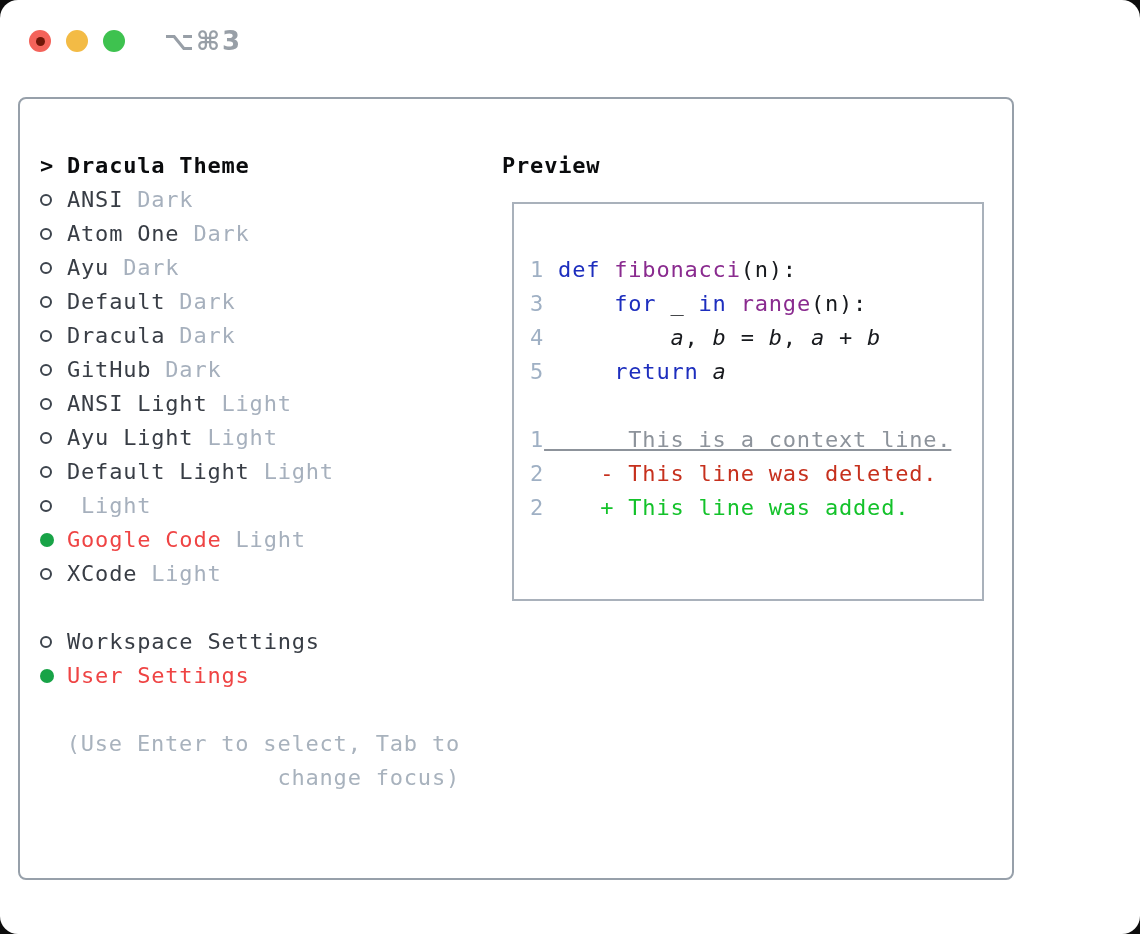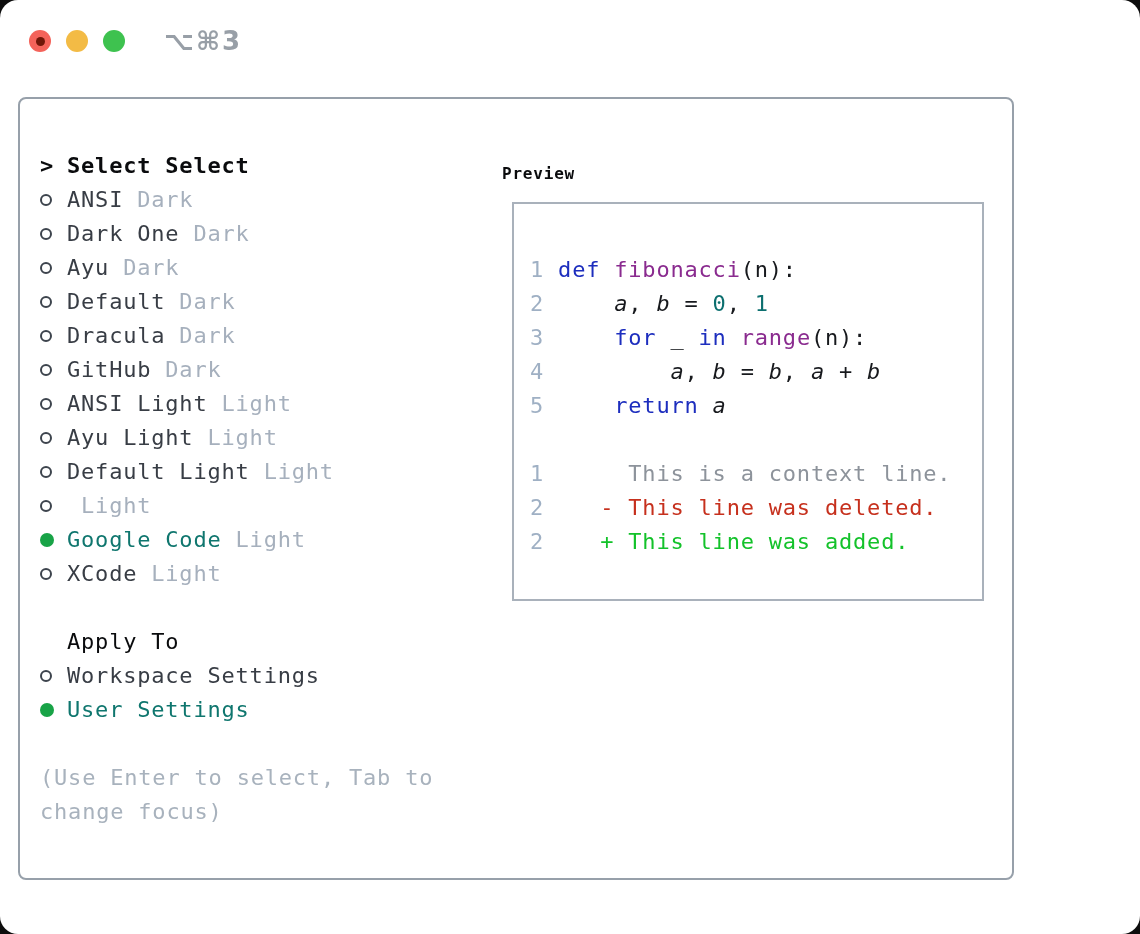--- a/index.html
+++ b/index.html
@@ -32,43 +32,43 @@
   }
   .row{display:flex;align-items:center;height:34px;white-space:pre;}
   .row.blank{height:34px;}
   .marker{width:27px;display:flex;align-items:center;flex:0 0 27px;}
   .cursor{font-weight:bold;color:#0a0b0d;}
   .header-label{font-weight:bold;color:#0a0b0d;}
   .apply-label{color:#0a0b0d;}
   .radio{width:12px;height:12px;border-radius:50%;border:2px solid #3d444d;box-sizing:border-box;display:block;}
   .radio.selected{width:14px;height:14px;border:none;background:#18a347;}
   .t-name{color:#383d45;}
-  .t-name.selected{color:#0f766e;}
+  .t-name.selected{color:#ef4444;}
   .t-variant{color:#a6b0bd;}
   .help{
-    margin-top:0;width:420px;color:#a8b2bd;white-space:normal;
+    margin-top:0;width:420px;color:#a8b2bd;white-space:normal;text-align:right;
   }
   
   .preview-title{
-    position:absolute;left:482px;top:58px;height:34px;line-height:34px;
-    font-size:16px;font-weight:bold;letter-spacing:0.8px;color:#0a0b0d;
+    position:absolute;left:482px;top:50px;height:34px;line-height:34px;
+    font-size:22px;font-weight:bold;letter-spacing:0.8px;color:#0a0b0d;
   }
   .preview-box{
     position:absolute;left:492px;top:103px;width:472px;height:399px;
     border:2px solid #a9b1bb;background:#fff;box-sizing:border-box;
   }
   #preview-lines{padding:49px 8px 0 16px;}
   .pline{height:34px;line-height:34px;font-size:22px;letter-spacing:0.8px;white-space:pre;}
   .tok-lnum{color:#9fb0c4;}
   .tok-kwd{color:#1d2ebe;}
   .tok-fun{color:#8a2b8f;}
   .tok-lit{color:#0c6f6f;}
   .tok-pln{color:#17191d;}
   .tok-var{color:#17191d;font-style:italic;}
-  .tok-ctx{color:#8d939b;}
+  .tok-ctx{color:#8d939b;text-decoration:underline;}
   .tok-del{color:#c6301d;}
   .tok-add{color:#13c22a;}
 </style>
 </head>
 <body>
 
 <div class="window">
 
   <div class="titlebar">
     <span class="light red">
@@ -77,36 +77,36 @@
     <span class="light yellow"></span>
     <span class="light green"></span>
     <span class="win-title">⌥⌘3</span>
   </div>
 
   <div class="main-box">
 
     <div class="left-col">
       <div class="row">
         <span class="marker cursor">&gt;</span>
-        <span class="header-label">Select Select</span>
+        <span class="header-label">Dracula Theme</span>
       </div>
 
       <div id="theme-items">
   <div class="row theme-item">
     <span class="marker">
       <span class="radio"></span>
     </span>
     <span class="t-name">ANSI</span><span class="t-variant"> Dark</span>
   </div>
 
   <div class="row theme-item">
     <span class="marker">
       <span class="radio"></span>
     </span>
-    <span class="t-name">Dark One</span><span class="t-variant"> Dark</span>
+    <span class="t-name">Atom One</span><span class="t-variant"> Dark</span>
   </div>
 
   <div class="row theme-item">
     <span class="marker">
       <span class="radio"></span>
     </span>
     <span class="t-name">Ayu</span><span class="t-variant"> Dark</span>
   </div>
 
   <div class="row theme-item">
@@ -168,24 +168,20 @@
   <div class="row theme-item">
     <span class="marker">
       <span class="radio"></span>
     </span>
     <span class="t-name">XCode</span><span class="t-variant"> Light</span>
   </div>
 </div>
 
       <div class="row blank"></div>
 
-      <div class="row">
-        <span class="marker"></span>
-        <span class="apply-label">Apply To</span>
-      </div>
 
       <div id="apply-items">
   <div class="row apply-item">
     <span class="marker">
       <span class="radio"></span>
     </span>
     <span class="t-name">Workspace Settings</span>
   </div>
 
   <div class="row apply-item">
@@ -199,21 +195,20 @@
       <div class="row blank"></div>
 
       <div class="help">(Use Enter to select, Tab to change focus)</div>
     </div>
 
     <div class="preview-title">Preview</div>
 
     <div class="preview-box">
       <div id="preview-lines">
           <div class="pline"><span class="tok-lnum">1</span><span class="tok-pln"> </span><span class="tok-kwd">def</span><span class="tok-pln"> </span><span class="tok-fun">fibonacci</span><span class="tok-pln">(n):</span></div>
-          <div class="pline"><span class="tok-lnum">2</span><span class="tok-pln">     </span><span class="tok-var">a</span><span class="tok-pln">, </span><span class="tok-var">b</span><span class="tok-pln"> = </span><span class="tok-lit">0</span><span class="tok-pln">, </span><span class="tok-lit">1</span></div>
           <div class="pline"><span class="tok-lnum">3</span><span class="tok-pln">     </span><span class="tok-kwd">for</span><span class="tok-pln"> _ </span><span class="tok-kwd">in</span><span class="tok-pln"> </span><span class="tok-fun">range</span><span class="tok-pln">(n):</span></div>
           <div class="pline"><span class="tok-lnum">4</span><span class="tok-pln">         </span><span class="tok-var">a</span><span class="tok-pln">, </span><span class="tok-var">b</span><span class="tok-pln"> = </span><span class="tok-var">b</span><span class="tok-pln">, </span><span class="tok-var">a</span><span class="tok-pln"> + </span><span class="tok-var">b</span></div>
           <div class="pline"><span class="tok-lnum">5</span><span class="tok-pln">     </span><span class="tok-kwd">return</span><span class="tok-pln"> </span><span class="tok-var">a</span></div>
           <div class="pline"></div>
           <div class="pline"><span class="tok-lnum">1</span><span class="tok-ctx">      This is a context line.</span></div>
           <div class="pline"><span class="tok-lnum">2</span><span class="tok-del">    - This line was deleted.</span></div>
           <div class="pline"><span class="tok-lnum">2</span><span class="tok-add">    + This line was added.</span></div>
         </div>
     </div>
 

